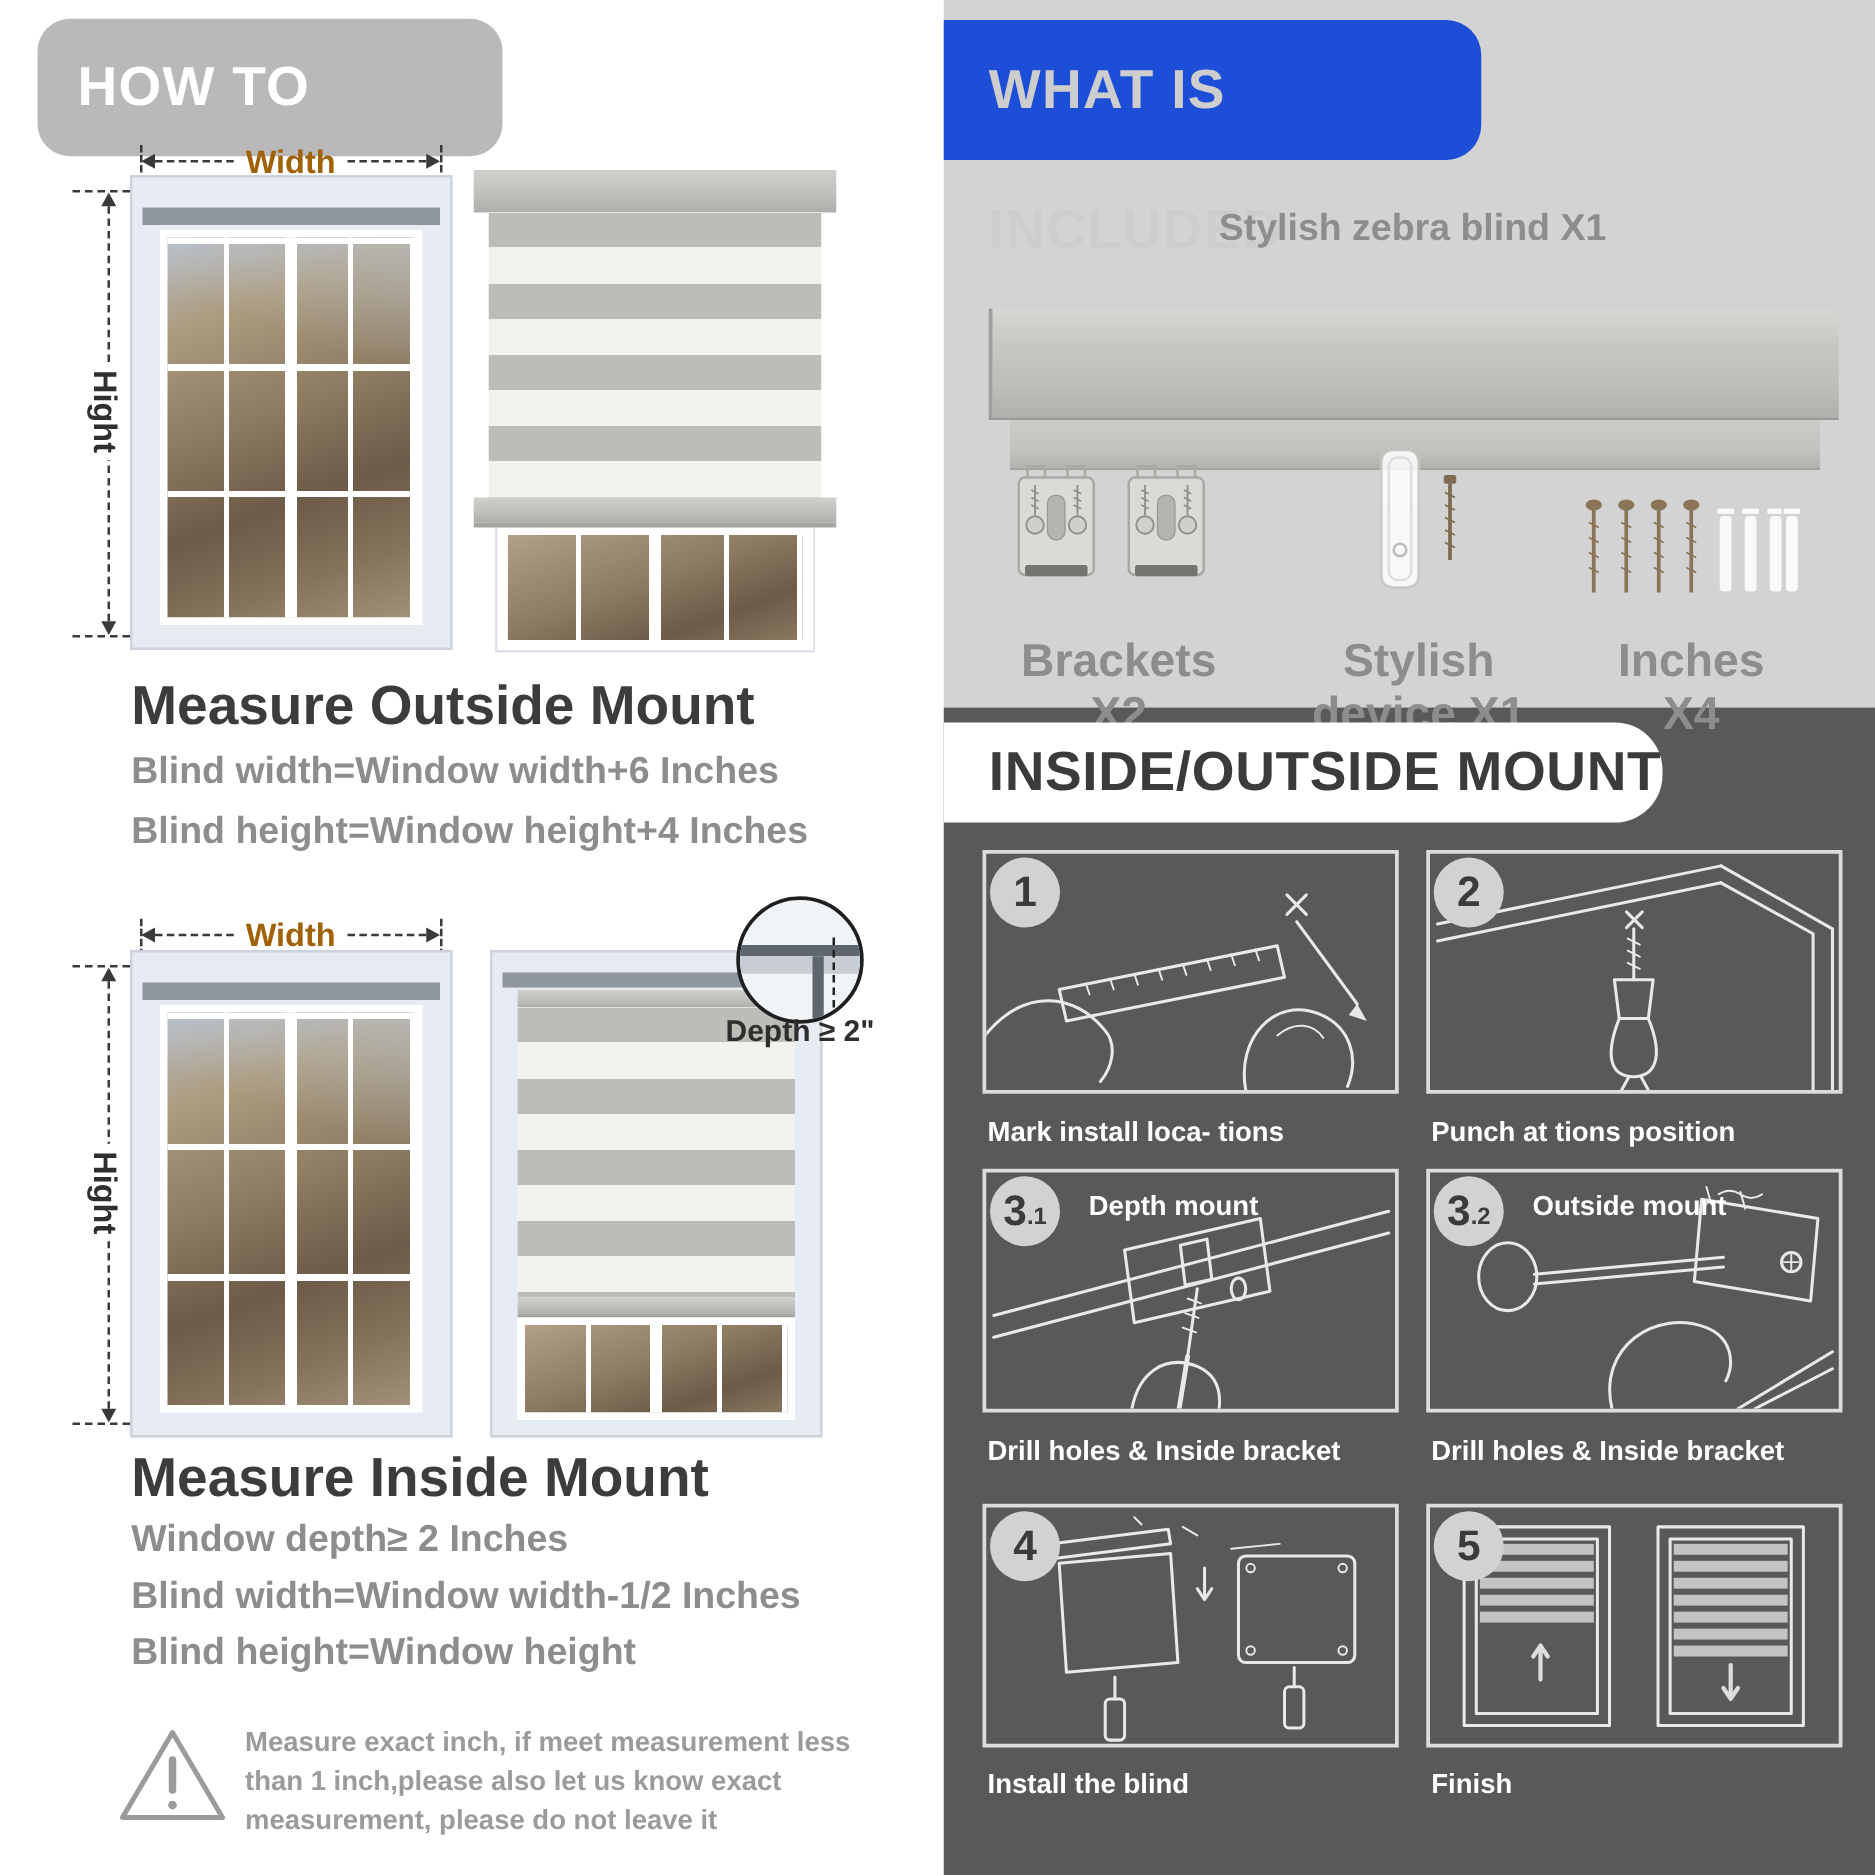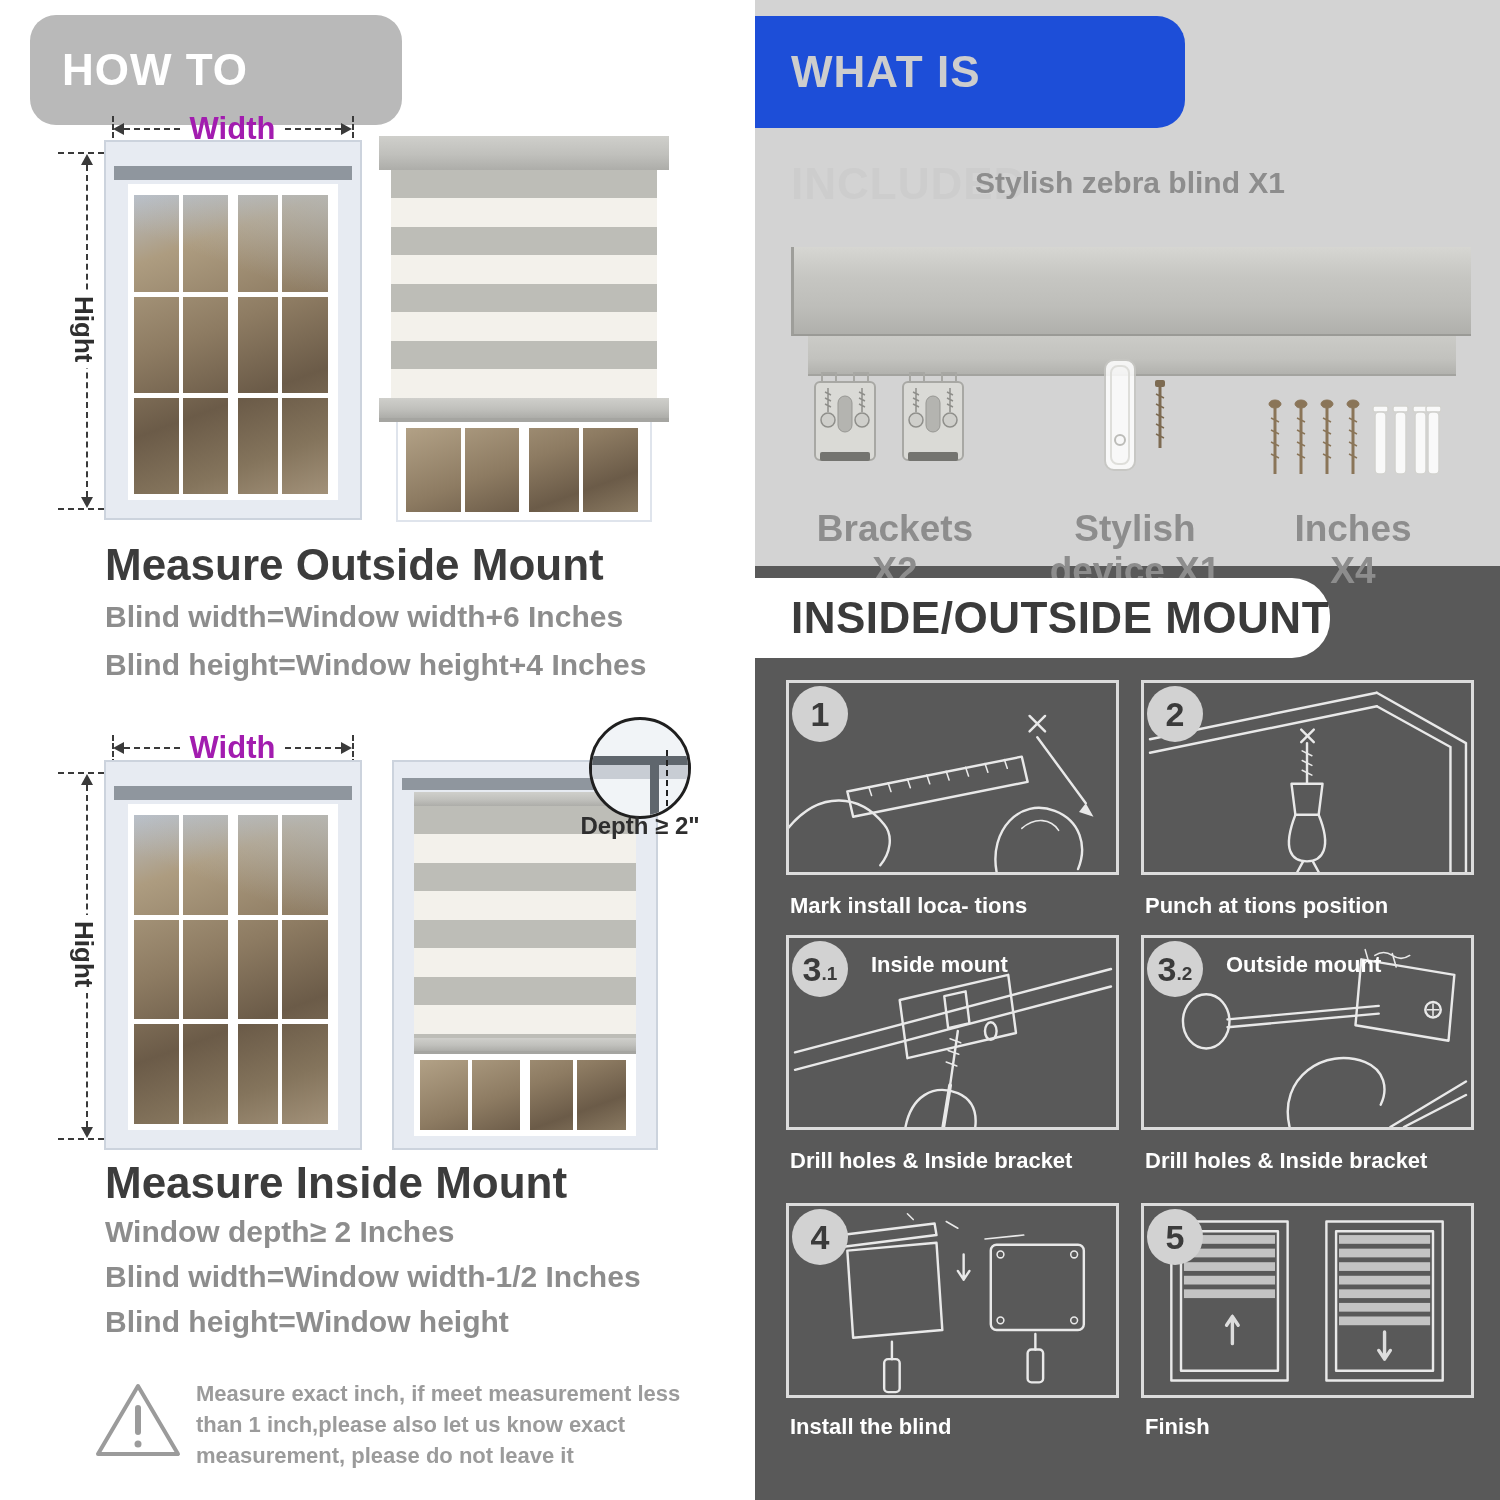--- a/index.html
+++ b/index.html
@@ -67,21 +67,21 @@
       repeating-linear-gradient(90deg, transparent 0 calc(25% - 4px), #ffffff calc(25% - 4px) 25%),
       linear-gradient(160deg,#b2a186 0%,#8d7b62 45%,#6b5b48 75%,#8a7a62 100%);}
 
   
   .zb-rail{background:linear-gradient(180deg,#cfcfcb 0%,#c0c0bc 55%,#adada9 100%);}
   .zb-body{background:repeating-linear-gradient(180deg,#bdbdb7 0 28px,#f3f1eb 28px 57px);}
 
   
   .dimline-h{display:flex;align-items:center;}
   .dimline-h .dash{flex:1;border-top:2px dashed #3a3a3a;height:0;}
-  .dim-label{color:#a21caf;font-size:31px;font-weight:700;padding:0 10px;}
+  .dim-label{color:#a16207;font-size:26px;font-weight:700;padding:0 10px;}
   .arrow-l{width:0;height:0;border-top:6px solid transparent;border-bottom:6px solid transparent;border-right:11px solid #3a3a3a;}
   .arrow-r{width:0;height:0;border-top:6px solid transparent;border-bottom:6px solid transparent;border-left:11px solid #3a3a3a;}
   .arrow-u{width:0;height:0;border-left:6px solid transparent;border-right:6px solid transparent;border-bottom:11px solid #3a3a3a;margin-left:-5px;}
   .arrow-d{width:0;height:0;border-left:6px solid transparent;border-right:6px solid transparent;border-top:11px solid #3a3a3a;margin-left:-5px;}
   .dimline-v{display:flex;flex-direction:column;border-left:0;align-items:flex-start;}
   .dimline-v .dashv{flex:1;border-left:2px dashed #3a3a3a;width:0;}
   .vguide{border-left:2px dashed #3a3a3a;width:0;}
   .hguide{border-top:2px dashed #3a3a3a;height:0;}
   .hight-label{color:#2f2f2f;font-size:26px;font-weight:700;writing-mode:vertical-rl;
                background:#ffffff;padding:6px 0;}
@@ -312,21 +312,21 @@
       <ellipse class="lineart" cx="206" cy="96" rx="6" ry="9"></ellipse>
       <path class="lineart" d="M172,96 L164,152"></path>
       <path class="lineart-thin" d="M164,104 l11,4 M162,116 l11,4 M160,128 l11,4"></path>
       <path class="lineart" style="stroke-width:4" d="M164,152 L157,195"></path>
       <path class="lineart" d="M118,195 C124,164 146,150 172,160 C186,166 192,178 190,195"></path>
     </svg>
     <div class="badge">
         <span class="n">3</span>
         <span class="s">.1</span>
       </div>
-    <div class="step-label">Inside mount</div>
+    <div class="step-label">Depth mount</div>
   </div>
   <div class="abs caption" style="left:790px;top:1148px;">Drill holes &amp;  Inside bracket</div>
 
   <div class="abs step" style="left:1141px;top:935px;">
     <svg viewBox="0 0 333 195">
       <path class="lineart" d="M222,22 L318,38 L312,106 L216,90 Z"></path>
       <path class="lineart-thin" d="M236,18 c6,-4 12,-4 18,0 c6,4 12,4 18,0 M230,26 l-4,-14 M258,30 l-4,-14"></path>
       <circle class="lineart" cx="296" cy="74" r="8"></circle>
       <path class="lineart-thin" d="M290,74 l12,0 M296,68 l0,12"></path>
       <path class="lineart" d="M84,84 L240,70 M84,92 L240,78"></path>

